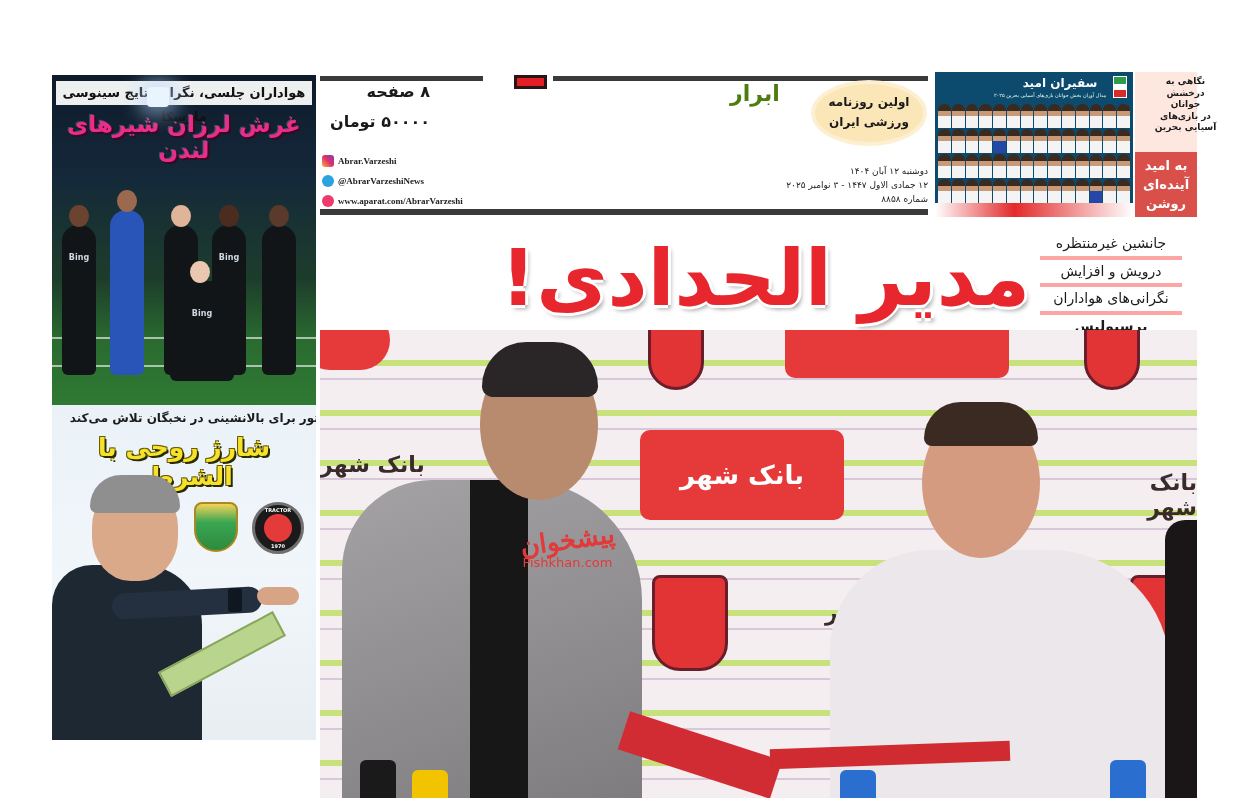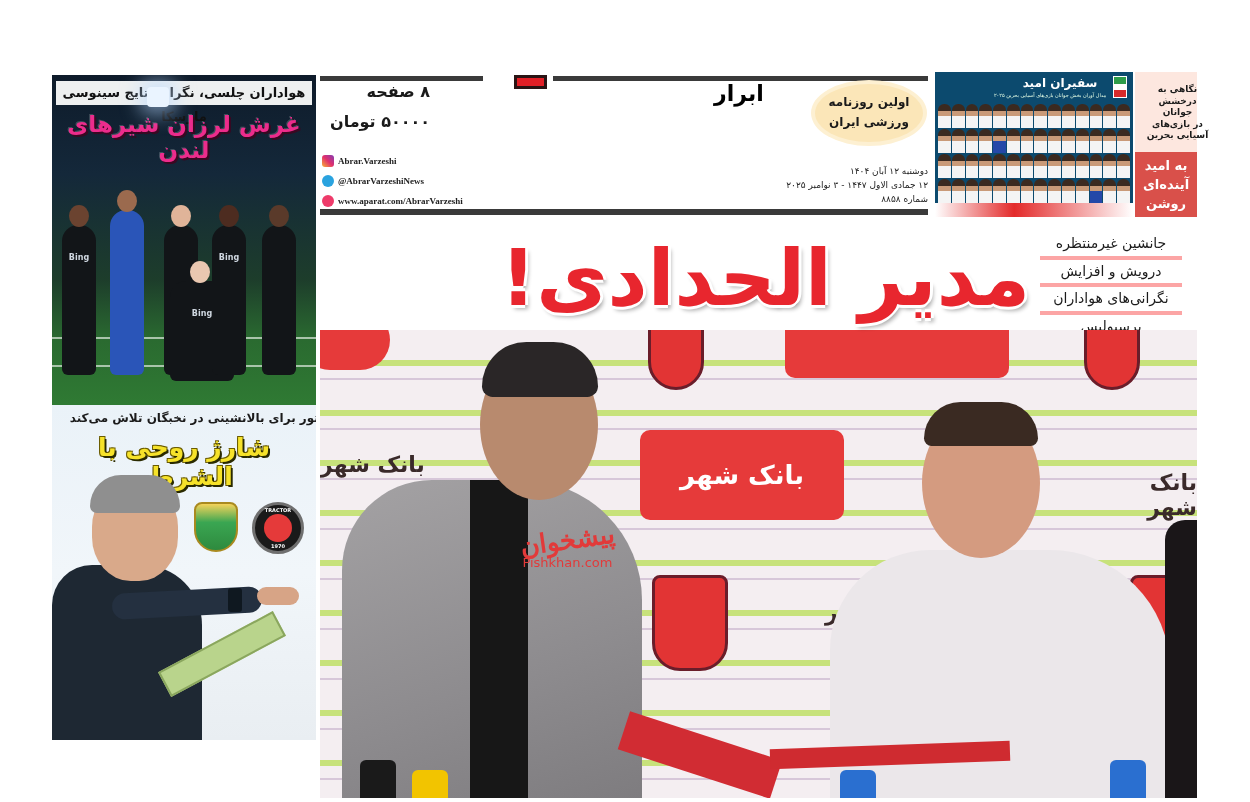--- a/index.html
+++ b/index.html
@@ -62,48 +62,48 @@
   .social { left: 322px; height: 14px; display: flex; align-items: center; gap: 4px; font: bold 9px "Liberation Serif", serif; color: #222; }
   .soc-icon { width: 12px; height: 12px; border-radius: 3px; display: inline-block; }
   .soc-ig { background: linear-gradient(45deg,#f9b233,#e1306c,#833ab4); }
   .soc-tg { background: #2aa3df; border-radius: 50%; }
   .soc-ap { background: #ee3b6a; border-radius: 50%; }
 
   .logo-wrap { left: 486px; top: 75px; width: 292px; height: 136px; }
   .logo-main { left: 0; top: 14px; width: 292px; text-align: center; color: #e62129; font: bold 92px "DejaVu Sans", sans-serif;
     letter-spacing: -6px; line-height: 110px;
     text-shadow: 4px 0 0 #1a1a1a, -4px 0 0 #1a1a1a, 0 4px 0 #1a1a1a, 0 -4px 0 #1a1a1a, 3px 3px 0 #1a1a1a, -3px -3px 0 #1a1a1a, 3px -3px 0 #1a1a1a, -3px 3px 0 #1a1a1a; }
-  .logo-small { left: 228px; top: 6px; color: #000000; font: bold 22px "DejaVu Sans", sans-serif; }
+  .logo-small { left: 244px; top: 6px; color: #4d7c0f; font: bold 22px "DejaVu Sans", sans-serif; }
 
   .starburst { left: 815px; top: 84px; width: 108px; height: 58px; background: #fbe6b8; border-radius: 50%;
     box-shadow: 0 0 0 4px #fdf0d2; text-align: center; color: #1a1a1a; font: bold 12px "DejaVu Sans", sans-serif; line-height: 20px; padding-top: 8px; }
   .dateline { left: 780px; width: 148px; text-align: right; color: #222; font: 9px "DejaVu Sans", sans-serif; }
 
   
   .safiran { left: 935px; top: 72px; width: 198px; height: 145px; background: #0c4a6e; overflow: hidden; }
   .safiran-title { left: 60px; top: 4px; width: 130px; text-align: center; color: #fff; font: bold 12px "DejaVu Sans", sans-serif; }
   .safiran-sub { left: 40px; top: 20px; width: 150px; text-align: center; color: #e6ffe6; font: 5px "DejaVu Sans", sans-serif; }
   .athlete-grid { left: 0; top: 32px; width: 198px; height: 100px; display: grid; grid-template-columns: repeat(14, 1fr); grid-auto-rows: 24px; gap: 1px 1px; padding: 0 3px; }
   .ath { background: linear-gradient(180deg, #3b2a20 0 28%, #c99a78 28% 48%, #f4f4f4 48%); border-radius: 6px 6px 0 0; }
   .ath.blue { background: linear-gradient(180deg, #3b2a20 0 28%, #c99a78 28% 48%, #2448a8 48%); }
   .safiran-base { left: 0; bottom: 0; width: 198px; height: 14px; background: linear-gradient(90deg,#ffffff,#e32a2a 40%,#ffffff); }
   .flag-mark { left: 178px; top: 4px; width: 14px; height: 22px; background: linear-gradient(180deg,#2e9d4a 33%,#fff 33% 66%,#d92b2b 66%); border: 1px solid #fff; }
 
   .asian-teaser { left: 1135px; top: 72px; width: 62px; height: 145px; background: #fde7df; }
-  .asian-kicker { left: 0; top: 4px; width: 85px; text-align: center; color: #1a1a1a; font: bold 9px "DejaVu Sans", sans-serif; line-height: 11.5px; margin-top: 8px; }
+  .asian-kicker { left: 8px; top: 4px; width: 85px; text-align: center; color: #1a1a1a; font: bold 9px "DejaVu Sans", sans-serif; line-height: 11.5px; }
   .asian-red { left: 0; top: 80px; width: 62px; height: 65px; background: #d9504a; color: #fff; text-align: center;
     font: bold 13px "DejaVu Sans", sans-serif; line-height: 19px; padding-top: 4px; }
 
   
   .main-headline { left: 320px; top: 218px; width: 710px; height: 120px; text-align: right; color: #e8262e;
     font: bold 78px "DejaVu Sans", sans-serif; line-height: 120px; letter-spacing: -1px;
     text-shadow: 3px 0 0 #fff, -3px 0 0 #fff, 0 3px 0 #fff, 0 -3px 0 #fff, 3px 4px 4px #0005; z-index: 3; }
   .sub-deck { left: 1036px; top: 232px; width: 150px; text-align: center; color: #1b1b1b; font: 14px "DejaVu Sans", sans-serif; line-height: 23.5px; }
   .sub-deck .line { display: block; border-bottom: 4px solid #fca5a5; margin: 0 4px; }
-  .sub-deck .line:last-child { border-bottom: none; text-decoration: underline; }
+  .sub-deck .line:last-child { border-bottom: none; text-decoration: underline; font-weight: bold; }
 
   
   .main-photo { left: 320px; top: 330px; width: 877px; height: 468px; overflow: hidden;
     background: repeating-linear-gradient(180deg, #f4eef1 0 30px, #c7e27b 30px 36px, #f4eef1 36px 48px, #d7c7d9 48px 50px); }
   .board-red { background: #e63a3a; border-radius: 10px; color: #fff; font: bold 26px "DejaVu Sans", sans-serif; text-align: center; }
   .club-crest { width: 56px; height: 70px; border-radius: 8px 8px 28px 28px; background: #e23434; border: 3px solid #6a1d2a; }
   .sponsor-txt { color: #3a2a2a; font: bold 22px "DejaVu Sans", sans-serif; }
   .man1-body { left: 22px; top: 150px; width: 300px; height: 330px; background: linear-gradient(160deg,#a4a2a4,#8d8b8e 60%,#7d7b7e); border-radius: 90px 120px 0 0; }
   .man1-shirt { left: 150px; top: 150px; width: 58px; height: 320px; background: #171717; }
   .man1-head { left: 160px; top: 20px; width: 118px; height: 150px; border-radius: 50%; background: #b88a6e; }

